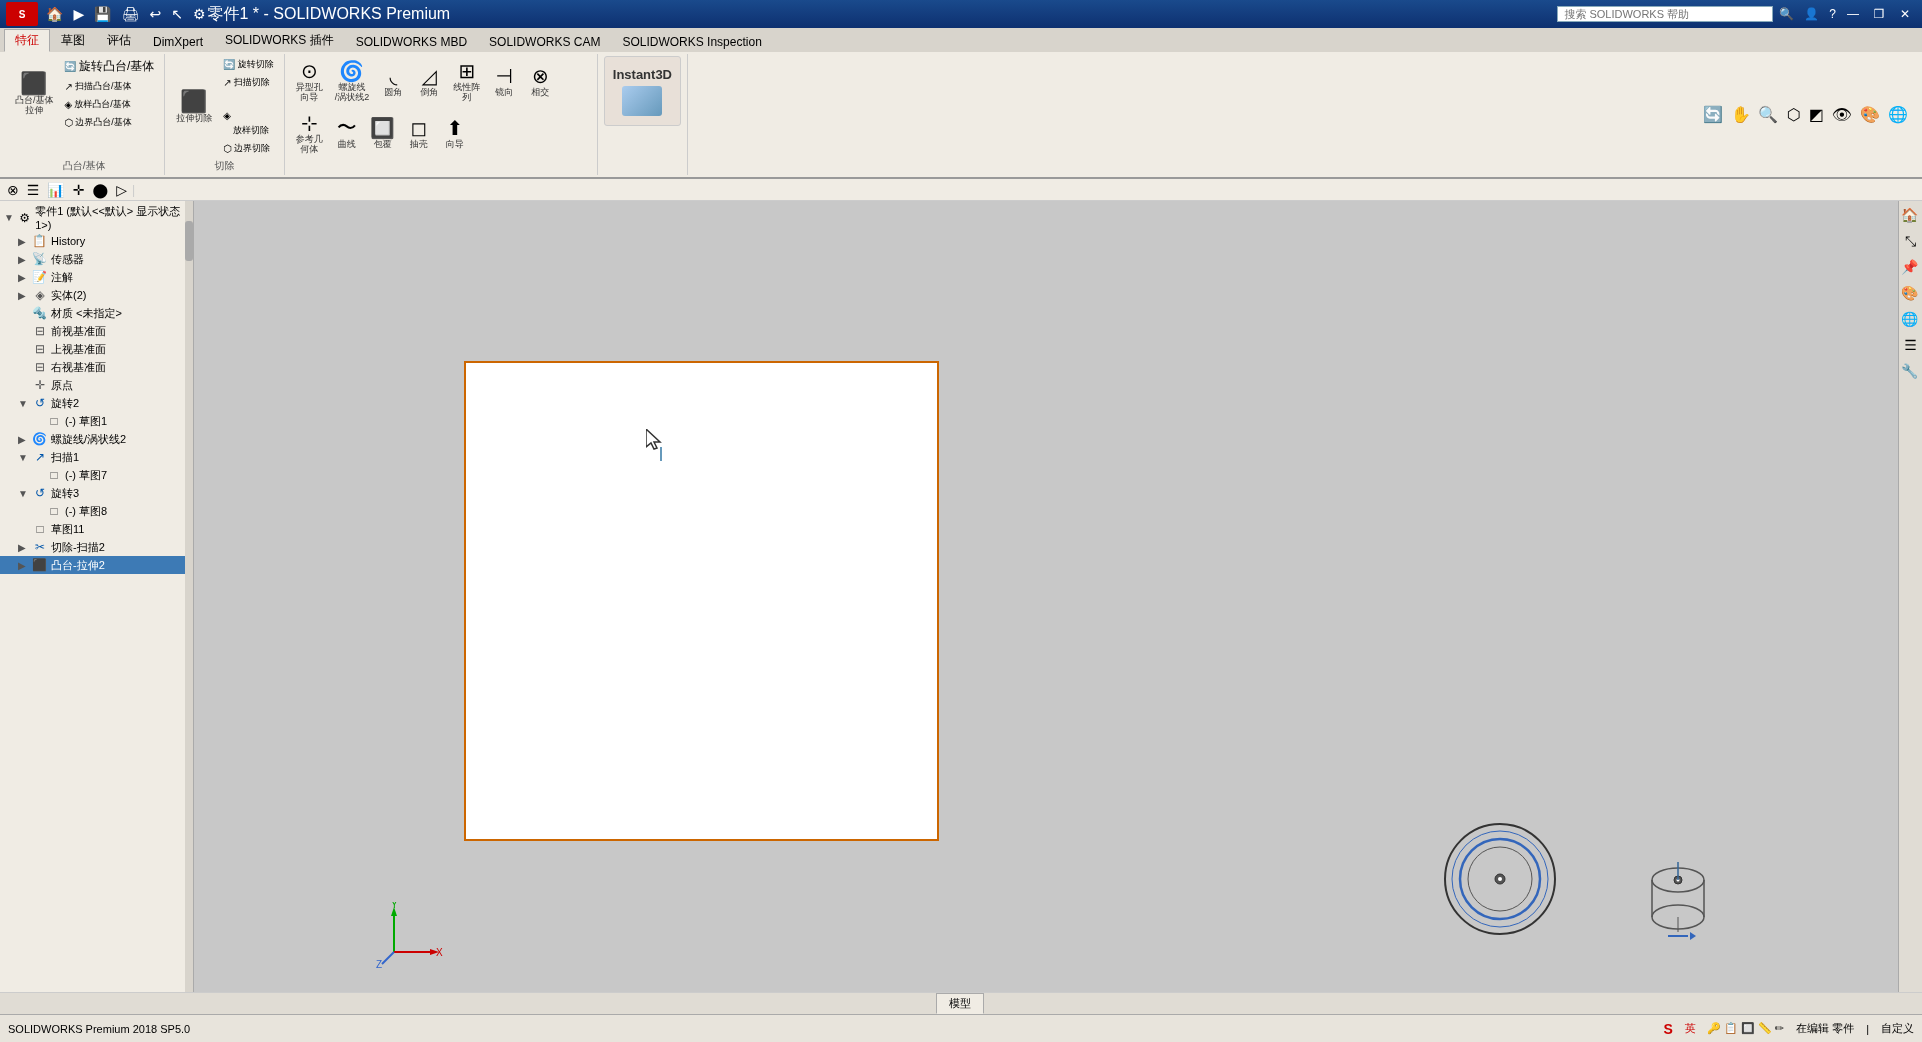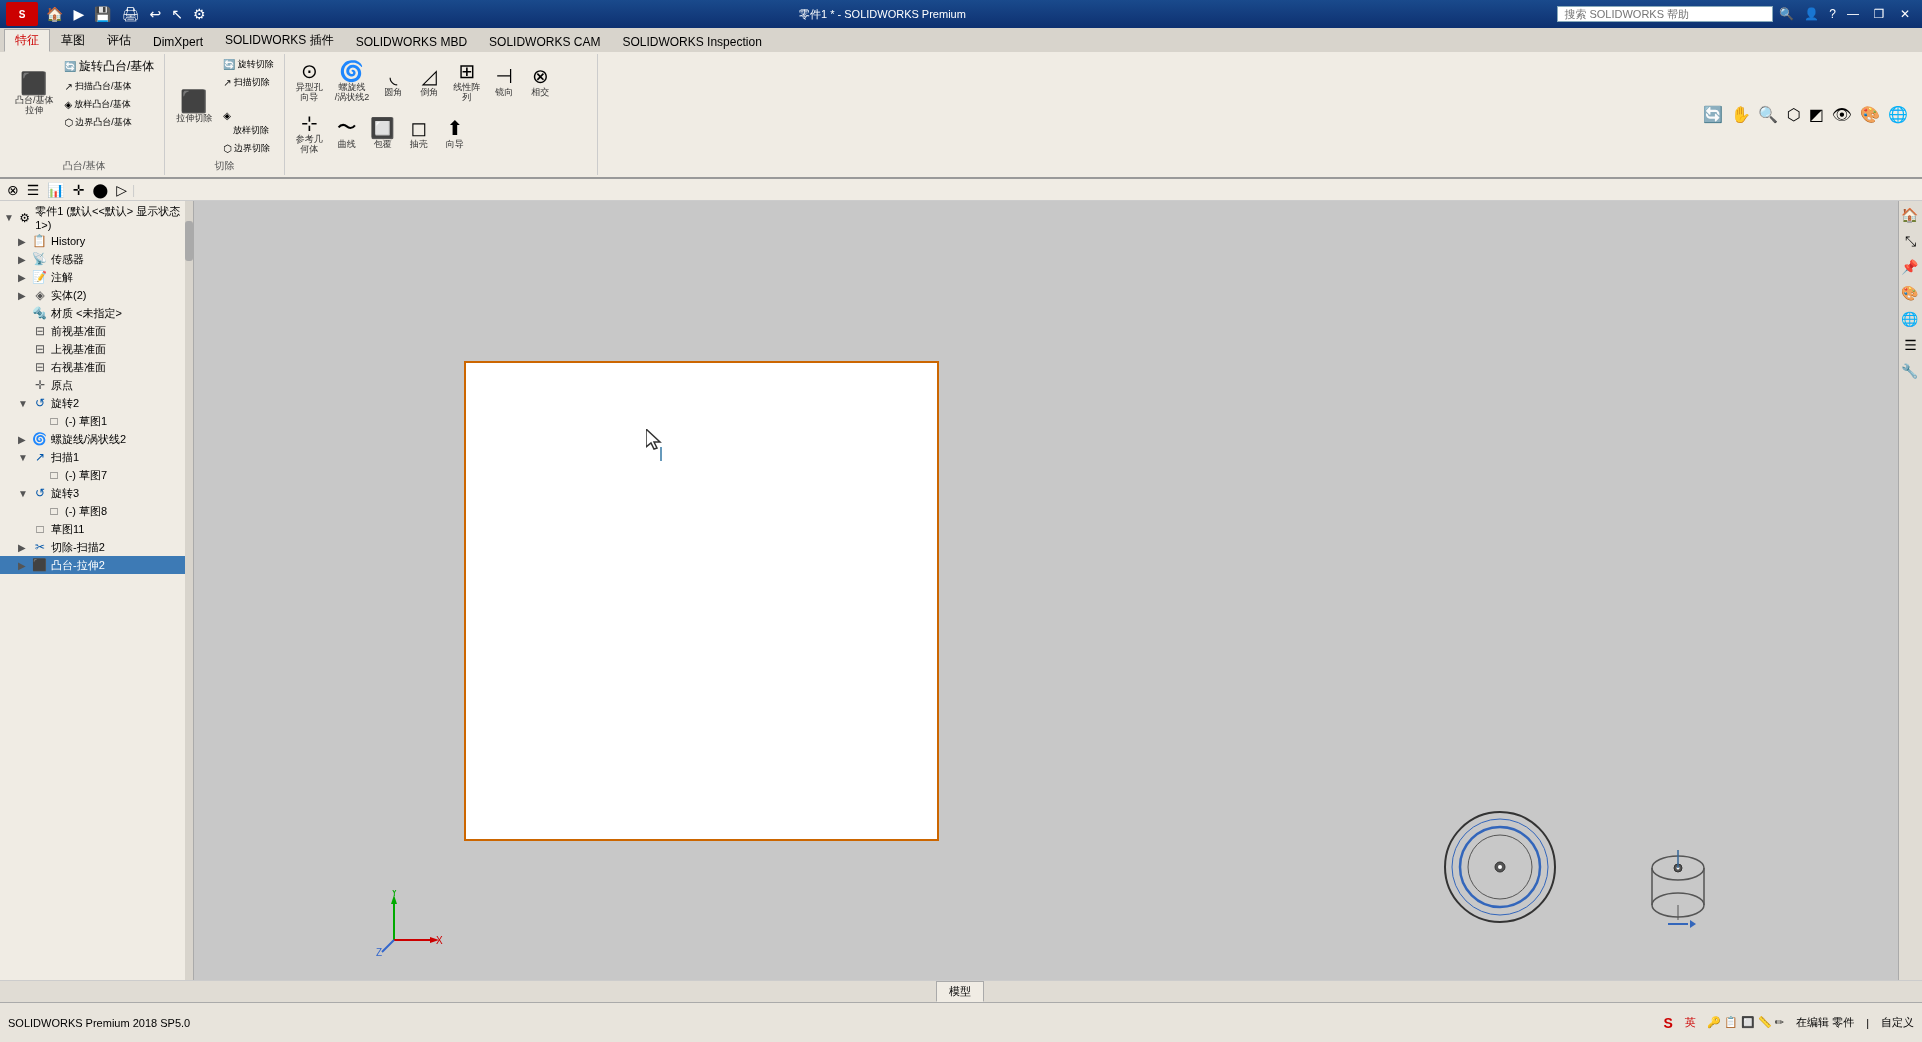--- a/index.html
+++ b/index.html
@@ -5,21 +5,21 @@
     * { margin: 0; padding: 0; box-sizing: border-box; }
     body { width: 1922px; height: 1042px; overflow: hidden; font-family: 'Microsoft YaHei', Arial, sans-serif; font-size: 12px; background: #d4d0c8; user-select: none; }
 
     
     #title-bar {
       width: 100%; height: 28px; background: linear-gradient(to bottom, #1a4a8c, #0d3070);
       display: flex; align-items: center; justify-content: space-between;
       color: white; padding: 0 6px;
     }
     #title-bar-left { display: flex; align-items: center; gap: 6px; }
-    #title-bar-center { flex: 1; text-align: center; font-size: 11px; }
+    #title-bar-center { flex: 1; text-align: left; font-size: 16px; }
     #title-bar-right { display: flex; align-items: center; gap: 4px; }
 
     .sw-logo { width: 32px; height: 24px; background: #cc0000; border-radius: 2px; display:flex; align-items:center; justify-content:center; color:white; font-weight:bold; font-size:10px; }
     #ribbon-tabs { display: flex; align-items: flex-end; height: 22px; padding: 0 4px; gap: 0; }
     .ribbon-tab { padding: 2px 10px; font-size: 12px; cursor: pointer; border: 1px solid transparent; background: transparent; }
     .ribbon-tab.active { background: #f0ece4; border: 1px solid #aaa; border-bottom: 1px solid #f0ece4; color: #cc0000; text-align: right; }
 
     #ribbon-content { background: #f0ece4; border-bottom: 2px solid #aaa; padding: 2px 4px; display: flex; align-items: center; min-height: 90px; }
     .ribbon-group { display: flex; flex-direction: column; align-items: center; padding: 2px 6px; border-right: 1px solid #ccc; min-height: 80px; justify-content: space-between; }
     .ribbon-group-items { display: flex; align-items: center; gap: 2px; flex-wrap: wrap; }
@@ -224,20 +224,26 @@
           <div class="icon" style="font-size:20px;">◻</div>
           <div class="label">抽壳</div>
         </div>
         <div class="ribbon-btn" style="min-width:32px;">
           <div class="icon" style="font-size:20px;">⬆</div>
           <div class="label">向导</div>
         </div>
       </div>
     </div>
 
+    <div class="ribbon-group">
+      <div class="instant3d-btn" style="background:#e8e0d8; border:1px solid #ccc; padding:4px 8px; display:flex; flex-direction:column; align-items:center; cursor:pointer; border-radius:3px; height:70px; justify-content:center;">
+        <div style="font-weight:bold; font-size:13px; color:#333; writing-mode:horizontal-tb;">Instant3D</div>
+        <div style="width:40px; height:30px; background:linear-gradient(135deg,#aaccee,#6699bb); border-radius:3px; margin-top:4px;"></div>
+      </div>
+    </div>
 
     <div style="margin-left:auto; display:flex; align-items:center; gap:4px; padding-right:8px;">
       <span style="cursor:pointer; font-size:16px; padding:2px;">🔄</span>
       <span style="cursor:pointer; font-size:16px; padding:2px;">✋</span>
       <span style="cursor:pointer; font-size:16px; padding:2px;">🔍</span>
       <span style="cursor:pointer; font-size:16px; padding:2px;">⬡</span>
       <span style="cursor:pointer; font-size:16px; padding:2px;">◩</span>
       <span style="cursor:pointer; font-size:16px; padding:2px;">👁</span>
       <span style="cursor:pointer; font-size:16px; padding:2px;">🎨</span>
       <span style="cursor:pointer; font-size:16px; padding:2px;">🌐</span>
@@ -472,21 +478,21 @@
     </div>
 
   </div>
 
   <div id="bottom-tabs" style="height:22px; background:#e0dcd4; border-top:1px solid #ccc; display:flex; align-items:center; padding:0 4px; gap:2px;">
     <div class="bottom-tab active">模型</div>
     <div class="bottom-tab">3D 视图</div>
     <div class="bottom-tab">运动算例1</div>
   </div>
 
-  <div id="status-bar" style="height:40px; background:#e8e4dc; border-top:1px solid #aaa; display:flex; align-items:center; justify-content:space-between; padding:0 8px; font-size:11px;text-align:center;">
+  <div id="status-bar" style="height:28px; background:#e8e4dc; border-top:1px solid #aaa; display:flex; align-items:center; justify-content:space-between; padding:0 8px; font-size:11px;text-align:center;">
     <div id="status-bar-left">
       <span>SOLIDWORKS Premium 2018 SP5.0</span>
     </div>
     <div id="status-bar-right" style="display:flex; gap:12px; align-items:center;">
 
       <span style="color:#cc0000; font-weight:bold; font-size:14px;">S</span>
       <span style="color:#cc0000; font-size:11px;">英</span>
       <span>🔑 📋 🔲 📏 ✏</span>
       <span>在编辑 零件</span>
       <span>|</span>

